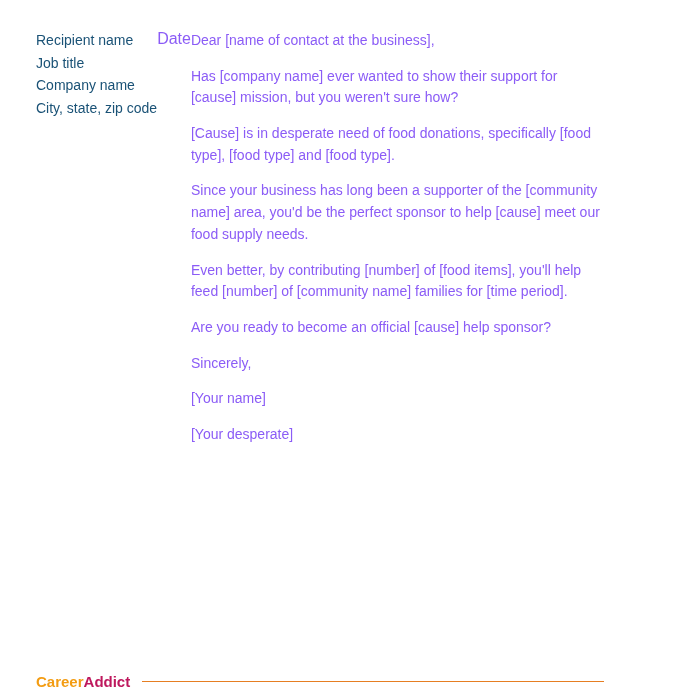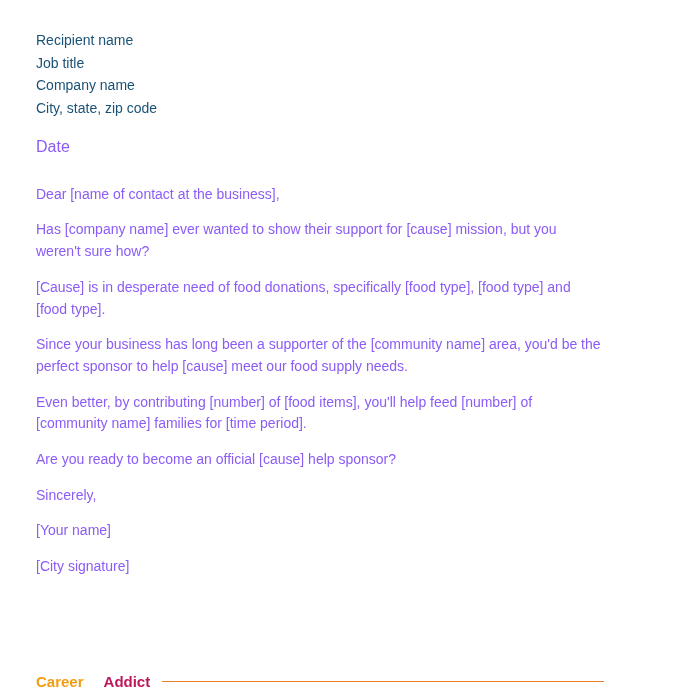--- a/index.html
+++ b/index.html
@@ -16,21 +16,21 @@
       font-size: 14px;
       color: #1a5276;
       overflow: hidden;
     }
 
     .page {
       width: 640px;
       height: 700px;
       padding: 30px 36px 20px 36px;
       display: flex;
-      flex-direction: column;
+      flex-direction: row;
       position: relative;
     }
 
     .address-block {
       display: flex;
       flex-direction: column;
       gap: 1px;
       margin-bottom: 18px;
     }
 
@@ -66,21 +66,20 @@
       right: 0;
       padding: 10px 36px 10px 36px;
       display: flex;
       align-items: center;
       gap: 0;
     }
 
     .footer-logo {
       display: flex;
       align-items: flex-start;
-      gap: 20px;
     }
 
     .logo-career {
       color: #f39c12;
       font-weight: bold;
       font-size: 15px;
     }
 
     .logo-addict {
       color: #be185d;
@@ -111,21 +110,21 @@
 
   <div class="letter-body">
     <p class="paragraph">Dear [name of contact at the business],</p>
     <p class="paragraph">Has [company name] ever wanted to show their support for [cause] mission, but you weren't sure how?</p>
     <p class="paragraph">[Cause] is in desperate need of food donations, specifically [food type], [food type] and [food type].</p>
     <p class="paragraph">Since your business has long been a supporter of the [community name] area, you'd be the perfect sponsor to help [cause] meet our food supply needs.</p>
     <p class="paragraph">Even better, by contributing [number] of [food items], you'll help feed [number] of [community name] families for [time period].</p>
     <p class="paragraph">Are you ready to become an official [cause] help sponsor?</p>
     <p class="paragraph">Sincerely,</p>
     <p class="paragraph">[Your name]</p>
-    <p class="paragraph">[City signature]</p>
+    <p class="paragraph">[Your desperate]</p>
   </div>
 
   <div class="footer">
     <div class="footer-logo">
       <span class="logo-career">Career</span>
         <span class="logo-addict">Addict</span>
     </div>
     <div class="footer-line"></div>
   </div>
 

